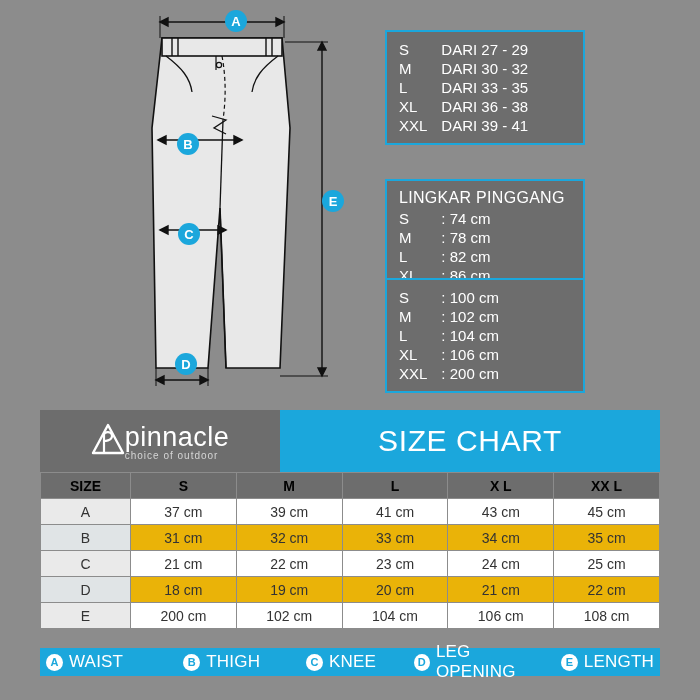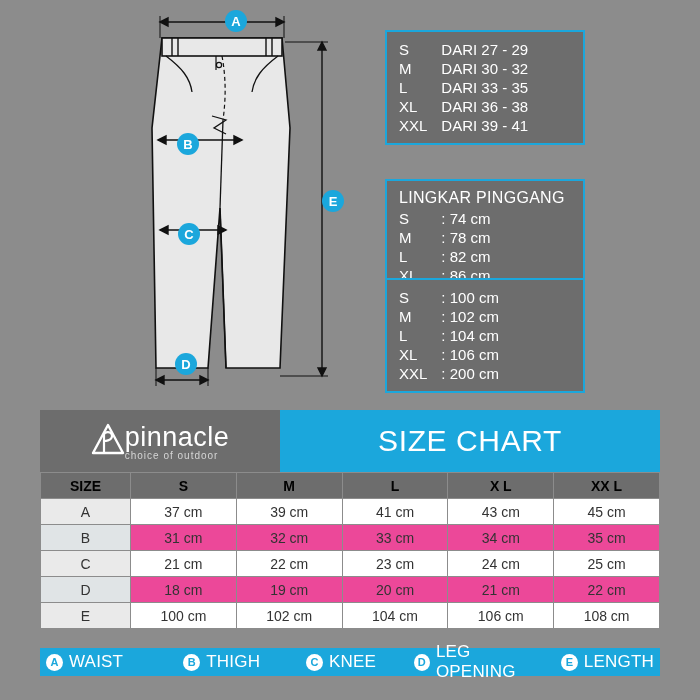--- a/index.html
+++ b/index.html
@@ -78,21 +78,21 @@
     height:26px;
     color:#333;
   }
   table.chart thead th {
     background:#6d6d6d; color:#000000; font-size:14px; height:26px;
   }
   table.chart tbody td.rowlabel {
     background:#eaeaea; color:#333; font-weight:normal; width:90px;
   }
   table.chart tbody td { background:#fff; }
-  table.chart tbody tr.alt td { background:#ec4899; }
+  table.chart tbody tr.alt td { background:#eab308; }
   table.chart tbody tr.alt td.rowlabel { background:#e0e4e6; }
   table.chart th.sizehead { width:90px; }
 
   
   .legend {
     position:absolute; left:40px; top:648px; width:620px; height:28px;
     background:#1ba7dc; display:flex; align-items:center;
   }
   .legend .item { display:flex; align-items:center; gap:6px; padding:0 6px; }
   .legend .lbadge {
@@ -320,21 +320,21 @@
       <tr class="alt">
         <td class="rowlabel">D</td>
         <td>18 cm</td>
         <td>19 cm</td>
         <td>20 cm</td>
         <td>21 cm</td>
         <td>22 cm</td>
       </tr>
       <tr>
         <td class="rowlabel">E</td>
-        <td>100 cm</td>
+        <td>200 cm</td>
         <td>102 cm</td>
         <td>104 cm</td>
         <td>106 cm</td>
         <td>108 cm</td>
       </tr>
     </tbody>
   </table>
 
   <div class="legend">
     <div class="item" style="width:140px">

